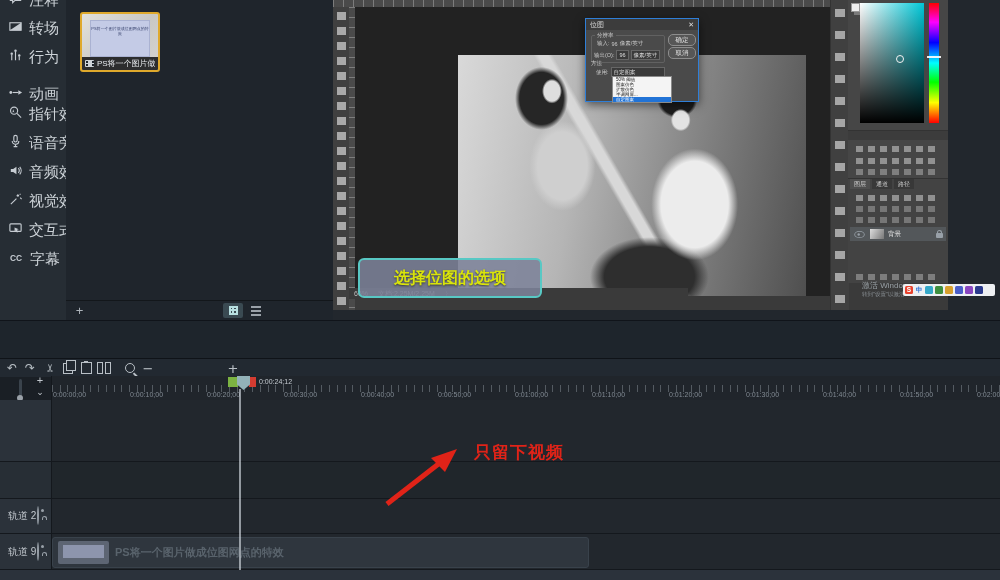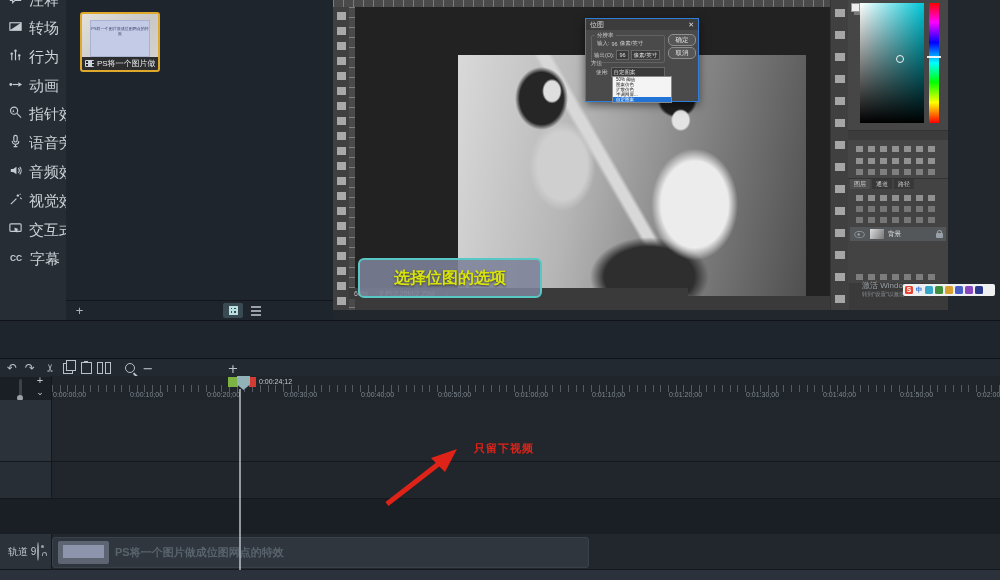--- a/index.html
+++ b/index.html
@@ -135,21 +135,21 @@
   .icon-lock::before{content:"";position:absolute;top:-3px;left:1px;width:3px;height:3px;border:1px solid #98a0a8;border-bottom:none;border-radius:3px 3px 0 0;}
   .clip{left:52px;top:537px;width:537px;height:31px;background:#2f363e;border:1px solid #39424b;border-radius:3px;display:flex;align-items:center;cursor:pointer;box-sizing:border-box;}
   .clip-thumb{position:absolute;left:5px;top:3px;width:51px;height:23px;background:#5d6573;overflow:hidden;border-radius:2px;}
   .clip-thumb i{position:absolute;left:5px;top:4px;right:5px;bottom:6px;background:#8d95ad;display:block;}
   .clip-label{margin-left:62px;font-size:11px;font-weight:bold;color:#59636c;white-space:nowrap;}
   .ph-line{left:239px;top:389px;width:2px;height:181px;background:rgba(225,232,238,.6);z-index:4;}
   .ph-green{left:228px;top:377px;width:10px;height:10px;background:#7cb342;}
   .ph-red{left:249px;top:377px;width:7px;height:10px;background:#d43c31;}
   .ph-handle{left:237px;top:376px;width:13px;height:14px;background:#93b2b8;clip-path:polygon(0 0,100% 0,100% 60%,50% 100%,0 60%);cursor:grab;z-index:5;}
   .ph-label{left:259px;top:378px;font-size:7px;color:#c6ccd2;}
-  .annotation{left:474px;top:441px;font-size:11px;letter-spacing:1px;color:#e02318;font-weight:bold;z-index:6;}
+  .annotation{left:474px;top:441px;font-size:17px;letter-spacing:1px;color:#e02318;font-weight:bold;z-index:6;}
   .bottom-strip{left:0;top:570px;width:1000px;height:10px;background:#2b323b;}
 </style>
 </head>
 <body>
 
 <div class="app">
 
   <div class="abs sidebar">
     <div class="abs side-item" style="top:-14px">
       <span><svg width="15" height="15" viewBox="0 0 16 16" fill="none" stroke="#c6ccd2" stroke-width="1.2">
@@ -166,21 +166,21 @@
     </div>
     <div class="abs side-item" style="top:43px">
       <span><svg width="15" height="15" viewBox="0 0 16 16" stroke="#c6ccd2" stroke-width="1.2">
             <path d="M4 13V7M8 13V4M12 13V9"></path>
             <circle cx="4" cy="6" r="1.3" fill="#c6ccd2" stroke="none"></circle>
             <circle cx="8" cy="3" r="1.3" fill="#c6ccd2" stroke="none"></circle>
             <circle cx="12" cy="8" r="1.3" fill="#c6ccd2" stroke="none"></circle>
           </svg></span>
       <span class="lbl">行为</span>
     </div>
-    <div class="abs side-item" style="top:72px">
+    <div class="abs side-item" style="top:80px">
       <span><svg width="15" height="15" viewBox="0 0 16 16">
             <circle cx="3" cy="8" r="1.5" fill="#c6ccd2"></circle>
             <path d="M5 8h6" stroke="#c6ccd2" stroke-width="1.2"></path>
             <path d="M11 5.5l4 2.5-4 2.5z" fill="#c6ccd2"></path>
           </svg></span>
       <span class="lbl">动画</span>
     </div>
     <div class="abs side-item" style="top:100px">
       <span><svg width="15" height="15" viewBox="0 0 16 16" fill="none" stroke="#c6ccd2" stroke-width="1.2">
             <circle cx="6.5" cy="6" r="3.8"></circle>
@@ -405,20 +405,28 @@
   </div>
 
   <div class="abs trow" style="top:400px;height:61px;border-bottom:1px solid #14181d">
     <div class="head" style="background:#2b323a"></div>
       <div class="body"></div>
   </div>
   <div class="abs trow" style="top:462px;height:36px;border-bottom:1px solid #14181d">
     <div class="head" style="background:#272e35"></div>
       <div class="body" style="background:#20262b"></div>
   </div>
+  <div class="abs trow" style="top:499px;height:34px;border-bottom:1px solid #14181d">
+    <div class="head">
+      <span class="trk-name" style="top:10px">轨道 2</span>
+      <span class="abs icon-eye" style="left:37px;top:8px"></span>
+      <span class="abs icon-lock" style="left:39px;top:20px"></span>
+    </div>
+    <div class="body"></div>
+  </div>
   <div class="abs trow" style="top:534px;height:35px;border-bottom:1px solid #14181d">
     <div class="head">
       <span class="trk-name" style="top:11px">轨道 9</span>
       <span class="abs icon-eye" style="left:37px;top:9px"></span>
       <span class="abs icon-lock" style="left:39px;top:21px"></span>
     </div>
     <div class="body"></div>
   </div>
   <div class="abs bottom-strip"></div>
 

